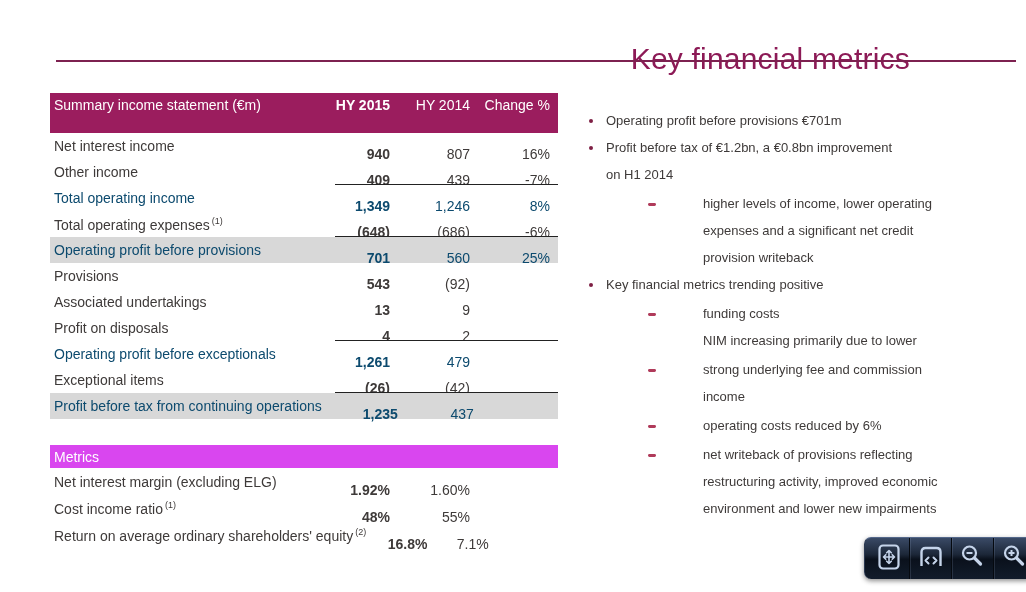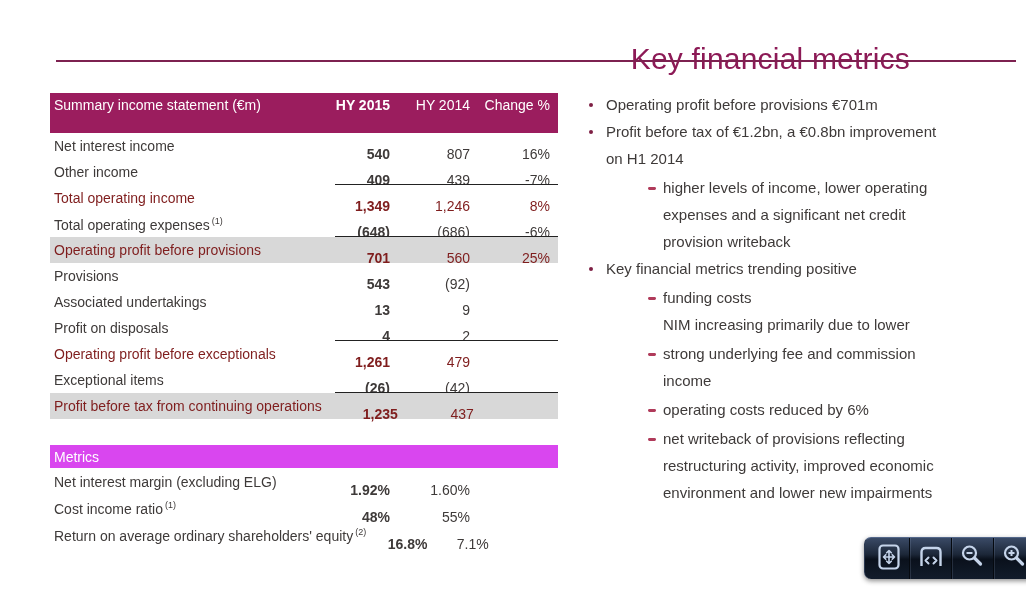--- a/index.html
+++ b/index.html
@@ -13,33 +13,33 @@
   .tbl{position:absolute;left:50px;top:93px;width:508px;font-size:14px;}
   .tbl-head{height:40px;background:#9b1d5e;color:#ffffff;display:flex;align-items:flex-end;
             padding:0 8px 20px 4px;box-sizing:border-box;}
   .tbl-head .lab{flex:1;}
   .row{height:26px;display:flex;align-items:center;padding:0 8px 0 4px;box-sizing:border-box;
        position:relative;}
   .lab{flex:1;white-space:nowrap;}
   .c{width:80px;text-align:right;white-space:nowrap;margin-top:16px;}
   .c1{font-weight:700;}
   .hl{background:#d8d8d8;}
-  .m{color:#7f1d1d;}
+  .m{color:#0c4a6e;}
   .rule{position:absolute;left:285px;right:0;bottom:0;height:0;border-bottom:1.6px solid #222222;}
   sup.fn{font-size:9px;vertical-align:6px;margin-left:2px;}
   .metrics-head{height:23px;background:#d946ef;color:#ffffff;display:flex;align-items:center;
                 padding:0 4px;box-sizing:border-box;margin-top:26px;font-size:14px;}
   .mrow{height:27px;}
   .dotline{position:absolute;left:285px;right:0;bottom:-1px;border-bottom:1px dashed #c9c5c2;}
   
-  .panel{position:absolute;left:588px;top:0;width:432px;font-size:15px;line-height:27px;}
+  .panel{position:absolute;left:588px;top:16px;width:432px;font-size:13px;line-height:27px;}
   .b{display:flex;}
   .b.l1:not(:first-child){}
   .b.l1:first-child{margin-top:91px;}
-  .b.l2{margin-top:2px;padding-left:60px;}
+  .b.l2{margin-top:2px;padding-left:60px;gap:40px;}
   .mk1{width:18px;flex:0 0 18px;position:relative;}
   .mk1 .dot{position:absolute;left:1px;top:12px;width:4px;height:4px;border-radius:50%;background:#7e1f44;}
   .mk2{width:15px;flex:0 0 15px;position:relative;}
   .mk2 .dash{position:absolute;left:0;top:13px;width:8px;height:2.6px;border-radius:1.4px;background:#b03a5a;}
   .btext{flex:1;}
   
   .toolbar{position:absolute;left:864px;top:537px;width:172px;height:42px;
            border-radius:7px 0 0 7px;display:flex;align-items:stretch;padding-left:3px;
            box-sizing:border-box;
            background:linear-gradient(180deg,#3a4a66 0%,#1c2738 40%,#0a111c 52%,#121c2b 100%);
@@ -57,21 +57,21 @@
 <div class="tbl">
   <div class="tbl-head">
     <span class="lab">Summary income statement (€m)</span>
     <span class="c c1">HY 2015</span>
     <span class="c">HY 2014</span>
     <span class="c">Change %</span>
   </div>
   <div id="income-rows">
       <div class="row">
         <span class="lab">Net interest income</span>
-        <span class="c c1">540</span>
+        <span class="c c1">940</span>
         <span class="c ">807</span>
         <span class="c ">16%</span>
       </div>
       <div class="row">
         <span class="lab">Other income</span>
         <span class="c c1">409</span>
         <span class="c ">439</span>
         <span class="c ">-7%</span>
         <div class="rule"></div>
       </div>

